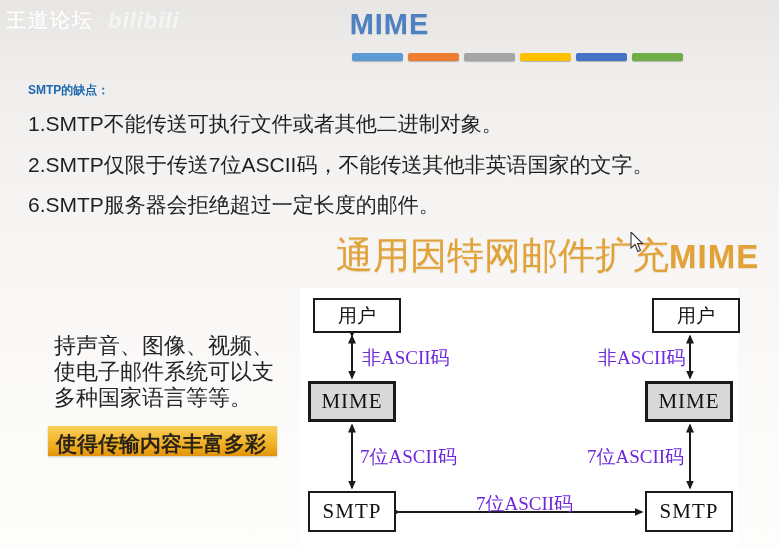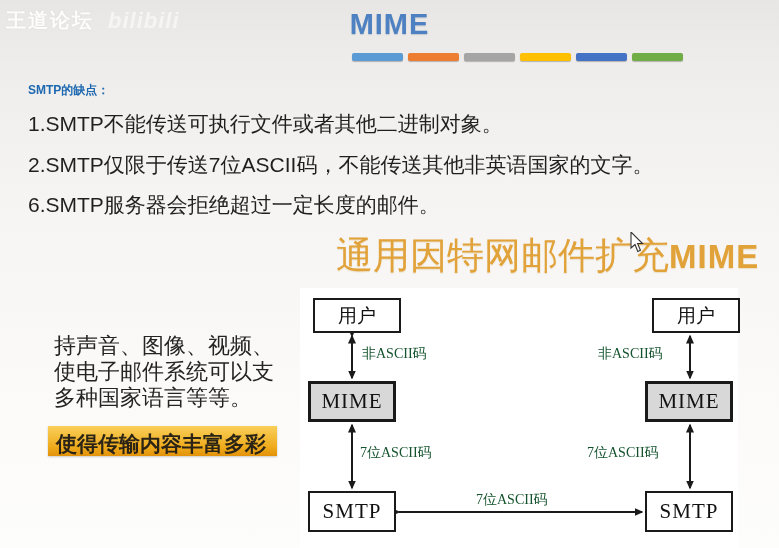--- a/index.html
+++ b/index.html
@@ -42,21 +42,21 @@
   .panel{position:absolute;top:288px;left:300px;width:438px;height:260px;background:#ffffff;}
   .dbox{position:absolute;display:flex;align-items:center;justify-content:center;
         font-family:"Liberation Serif", serif;color:#111;background:#fff;
         border:2px solid #1a1a1a;box-sizing:border-box;}
   .dbox.user{width:88px;height:35px;top:10px;font-size:19px;}
   .dbox.mime{width:88px;height:41px;top:93px;font-size:21px;background:#d8d8d8;border-width:3px;letter-spacing:1px;}
   .dbox.smtp{width:88px;height:41px;top:203px;font-size:21px;letter-spacing:1px;}
   .l-user{left:13px;} .r-user{left:352px;}
   .l-mime{left:8px;}  .r-mime{left:345px;}
   .l-smtp{left:8px;}  .r-smtp{left:345px;}
-  .dlabel{position:absolute;font-family:"Liberation Serif", serif;font-size:14px;color:#14532d;white-space:nowrap;}
+  .dlabel{position:absolute;font-family:"Liberation Serif", serif;font-size:19px;color:#6d28d9;white-space:nowrap;}
   .arrows{position:absolute;top:0;left:0;}
   .cursor{position:absolute;top:232px;left:630px;}
 </style>
 </head>
 <body>
 
 <div class="canvas">
 
   <div class="watermark">
     <span class="wm-brand">王道论坛</span>

